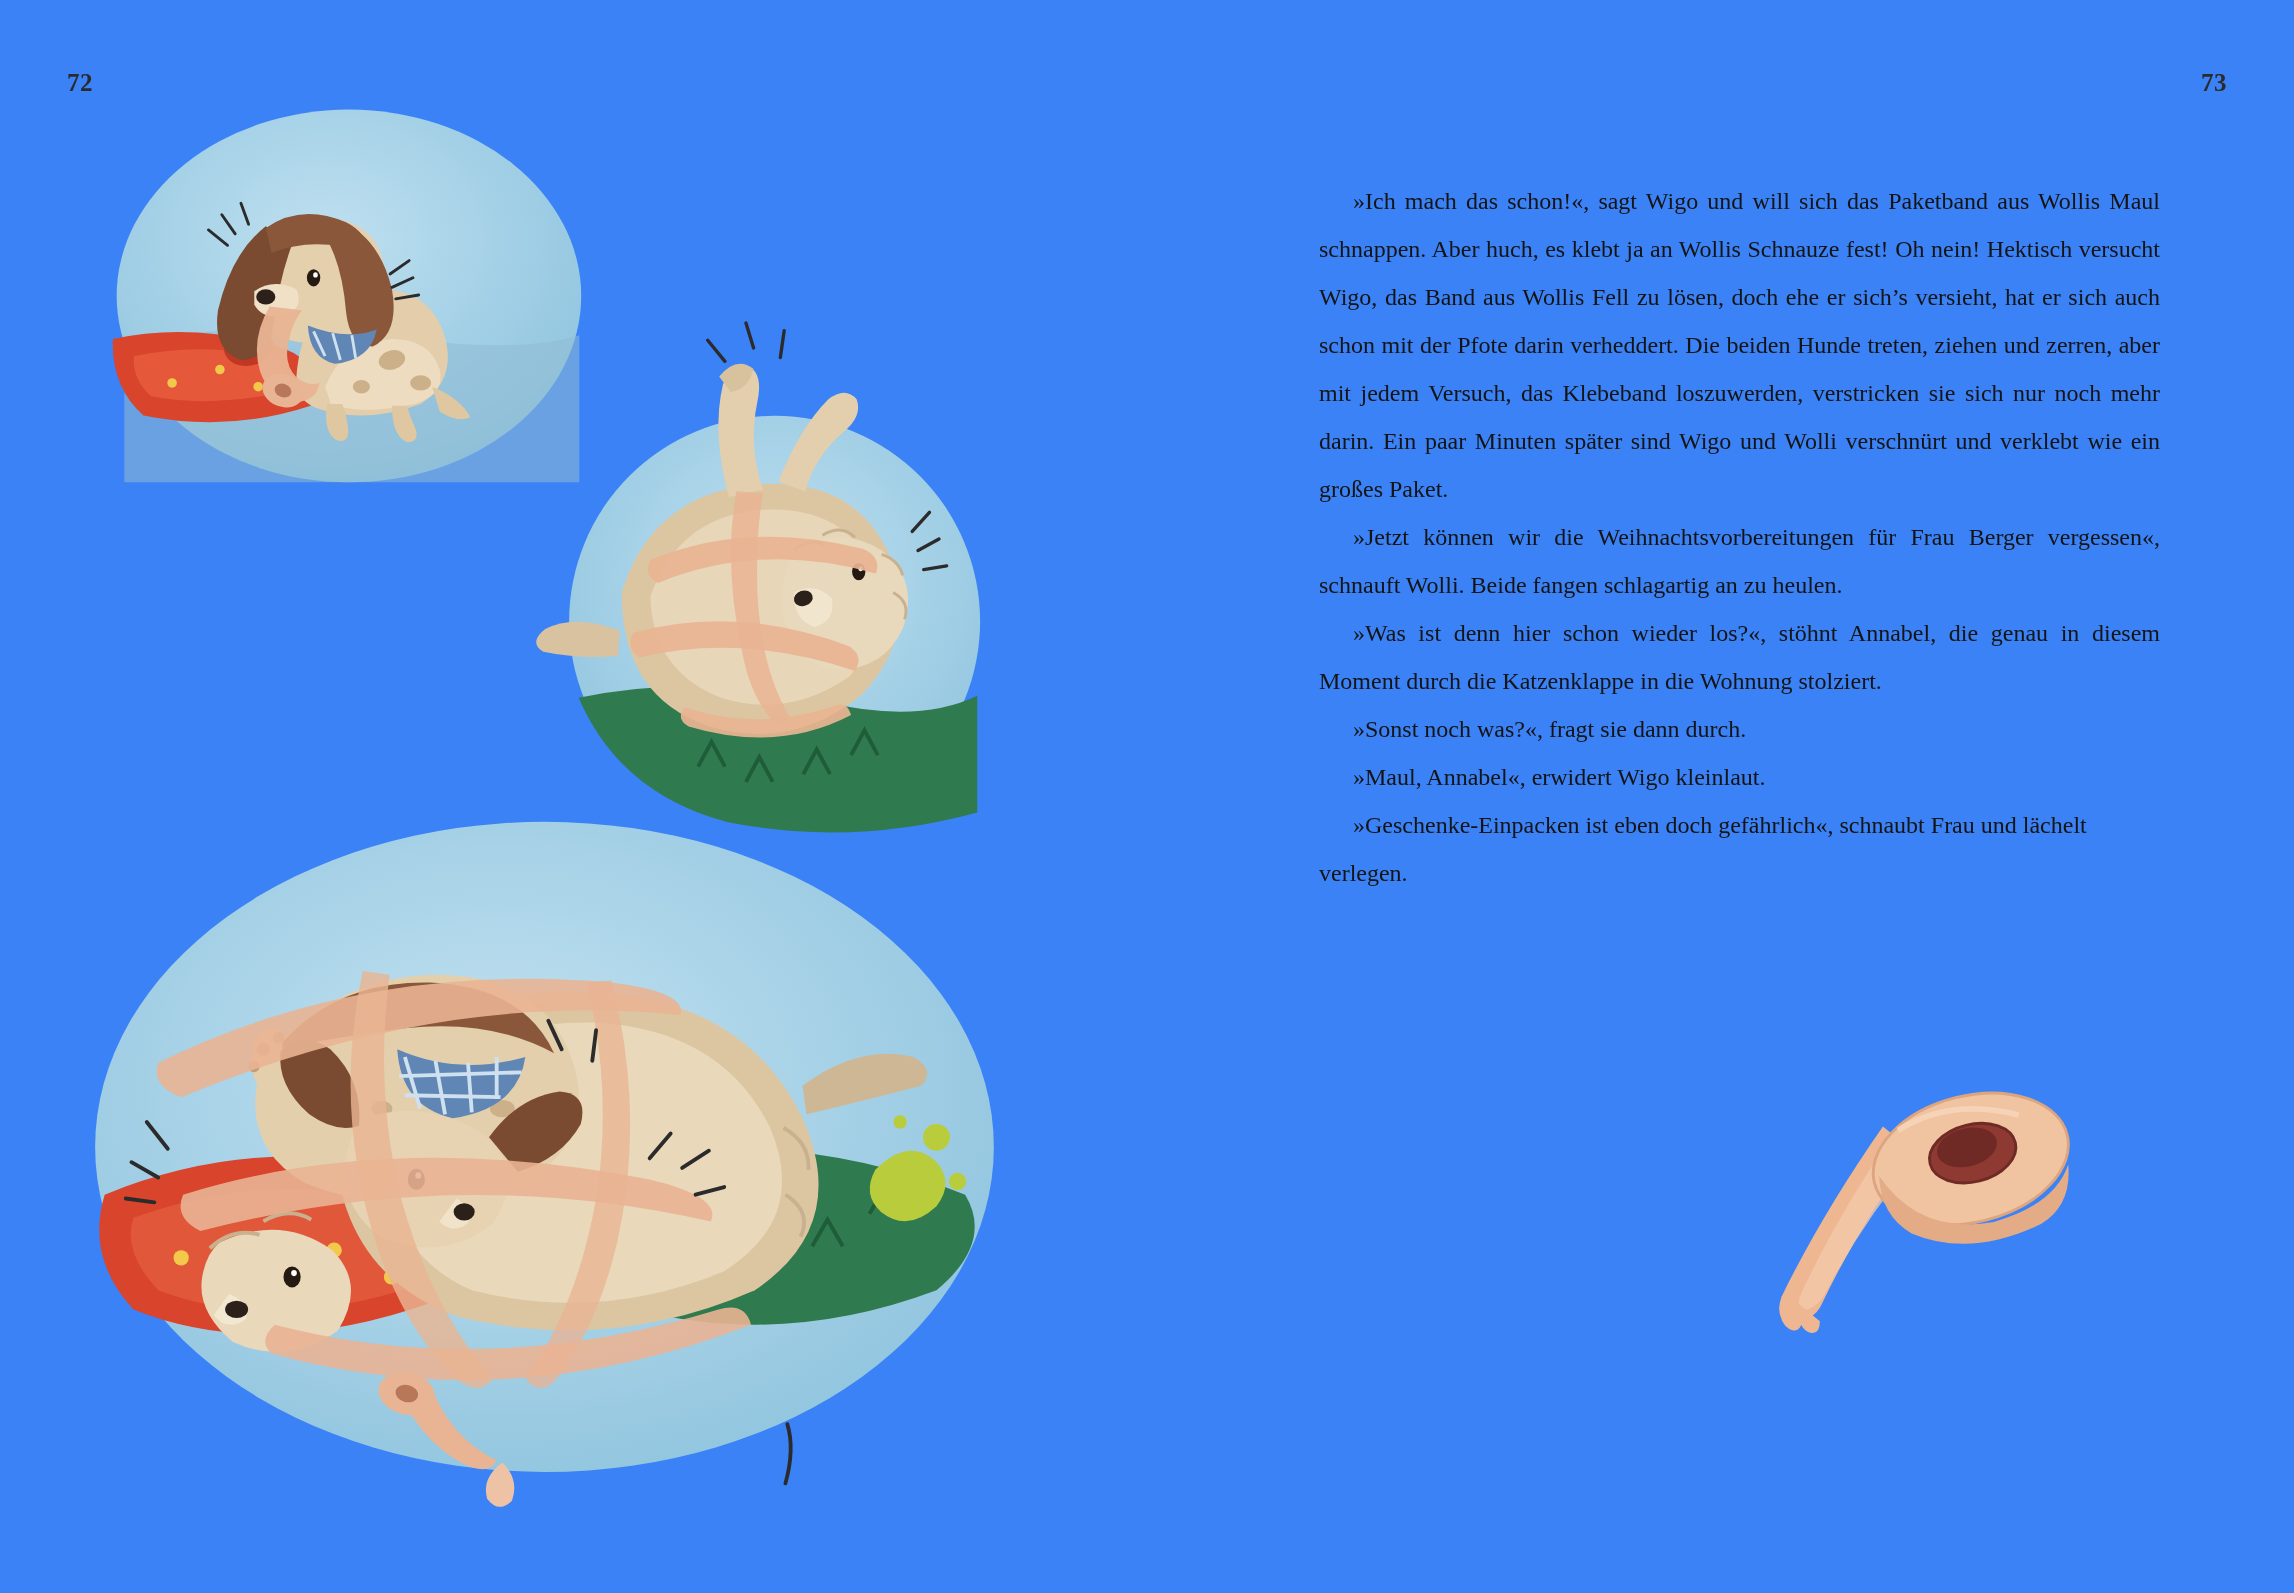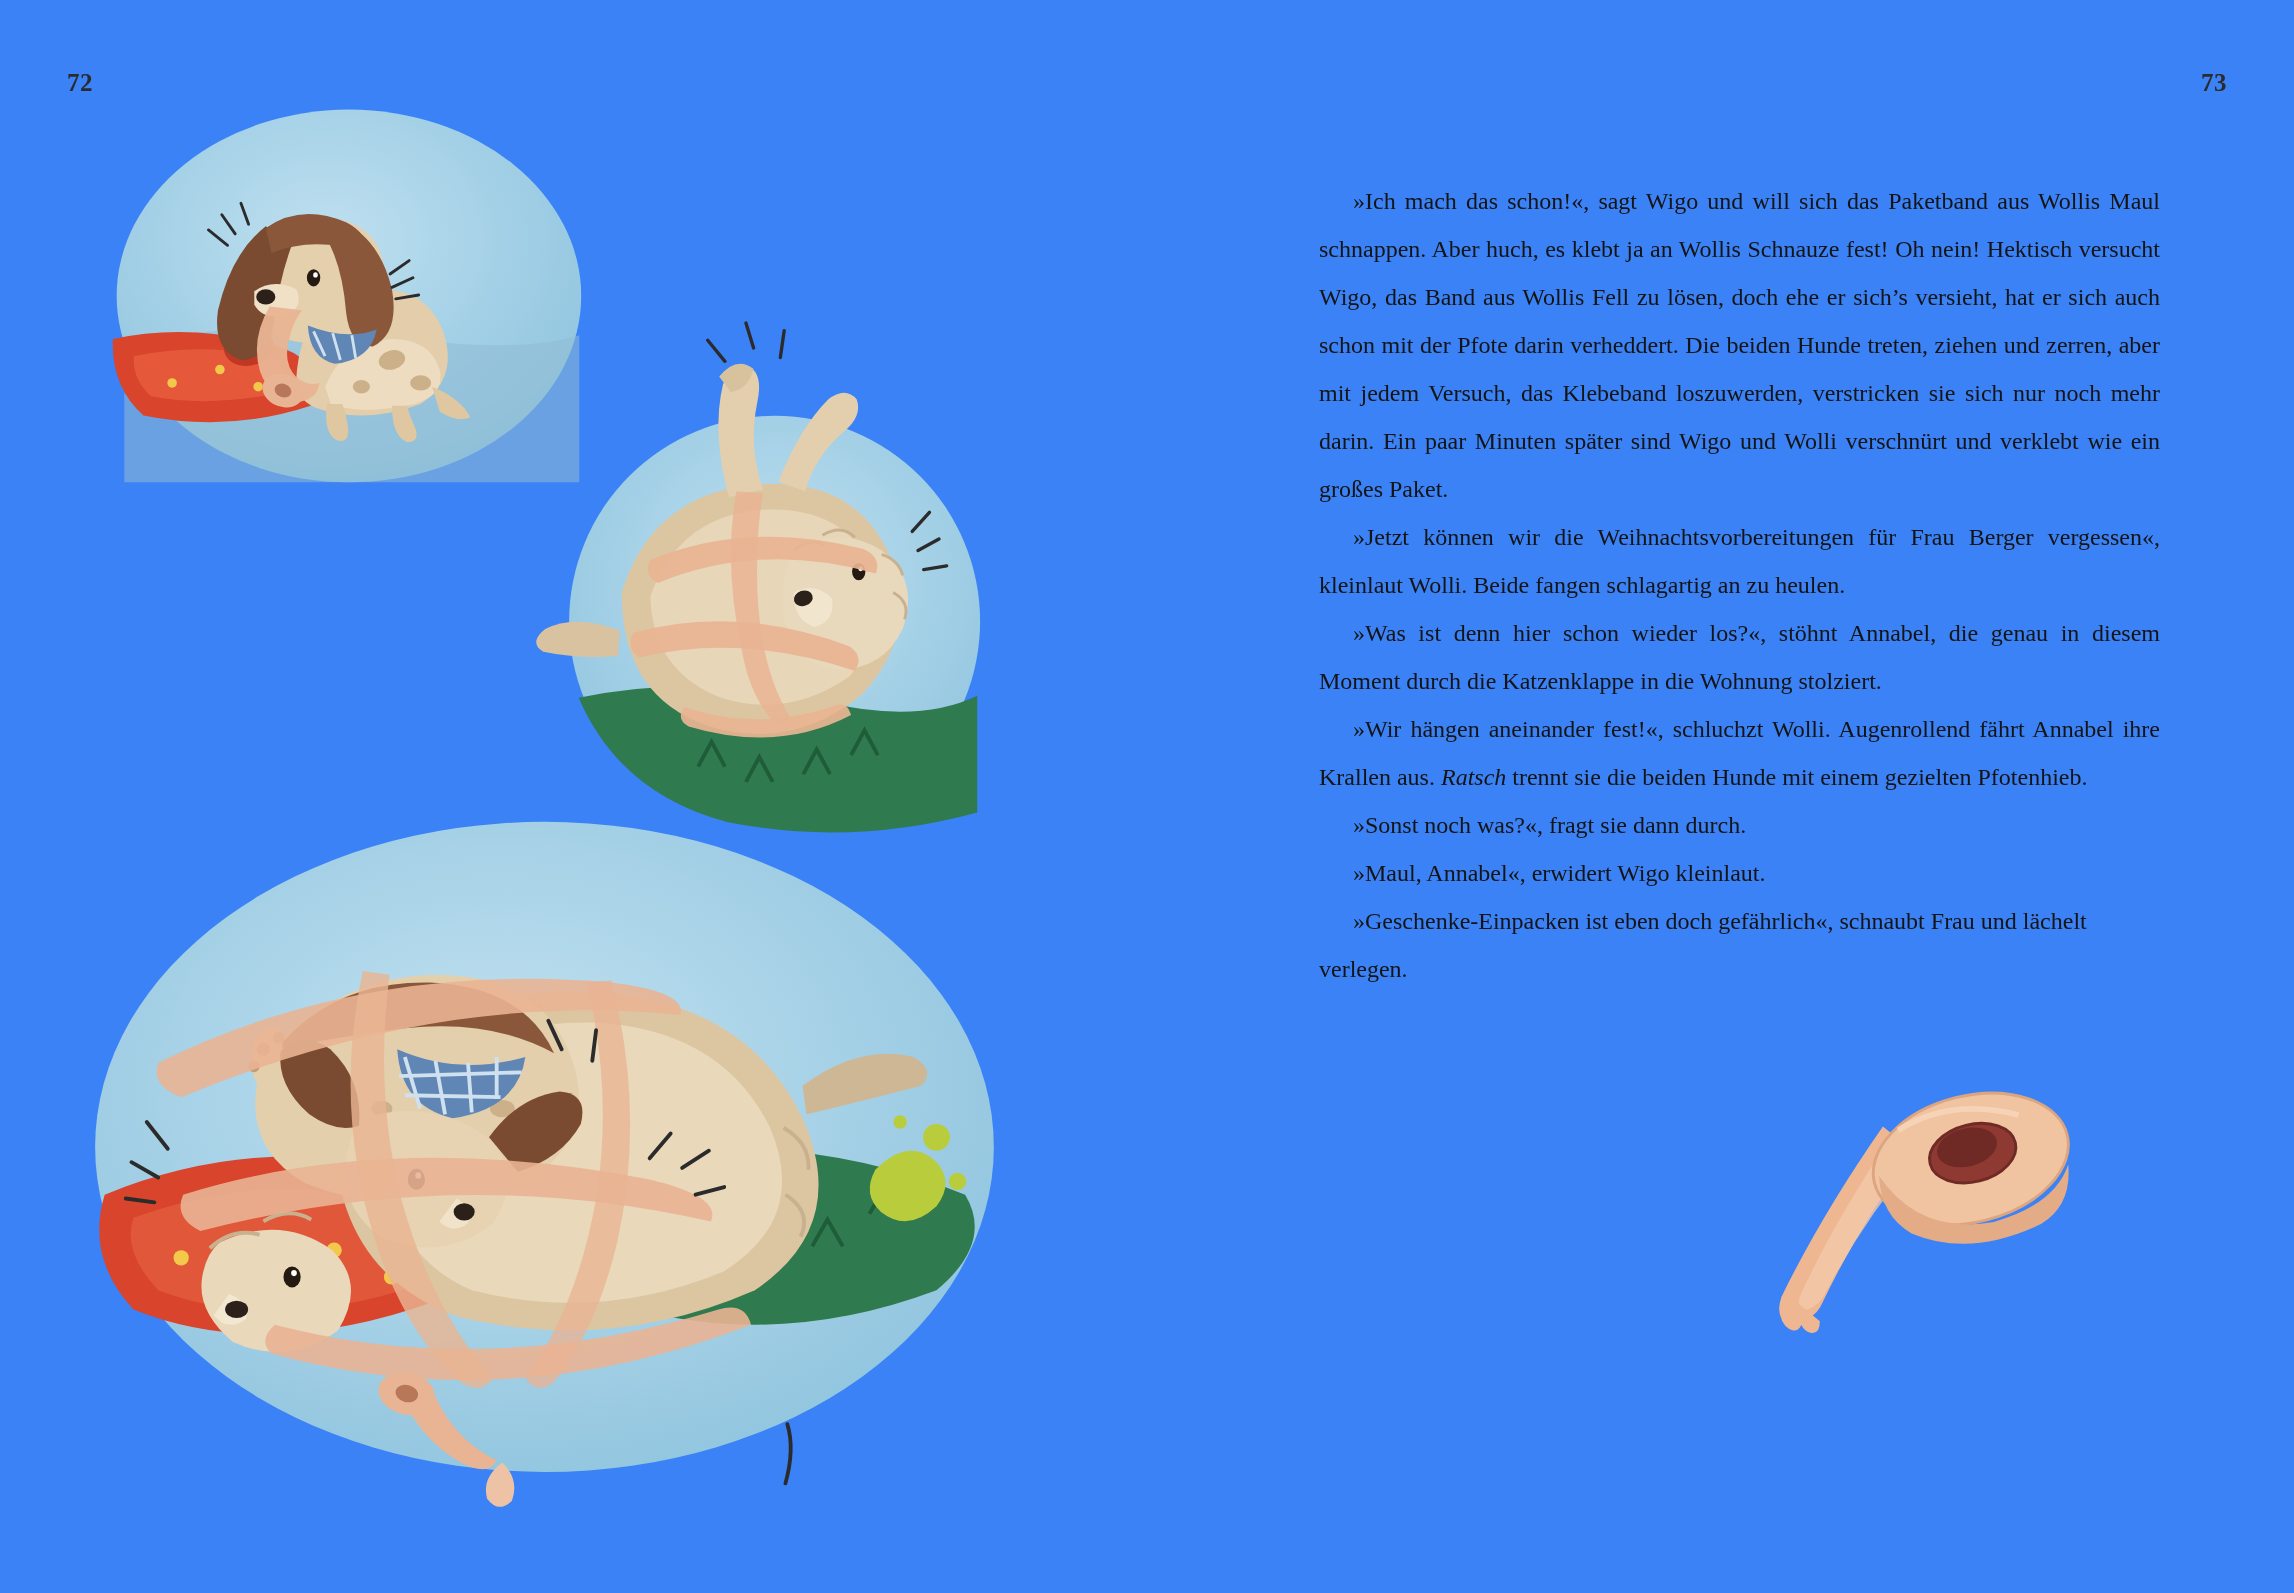--- a/index.html
+++ b/index.html
@@ -235,25 +235,22 @@
     <path d="M600 382 l22 -26 M634 392 l28 -18 M648 420 l30 -8" stroke="#2b2b2b" stroke-width="4" stroke-linecap="round"></path>
     <path d="M86 402 l-28 -16 M82 428 l-30 -4 M96 372 l-22 -28" stroke="#2b2b2b" stroke-width="4" stroke-linecap="round"></path>
     <path d="M508 268 l-14 -30 M540 280 l4 -32" stroke="#2b2b2b" stroke-width="4" stroke-linecap="round"></path>
     <path d="M742 722 q10 -36 2 -62" stroke="#2b2b2b" stroke-width="4" fill="none" stroke-linecap="round"></path>
   </svg>
 
   <div class="page-number right">73</div>
 
   <div class="text-column">
     <p>»Ich mach das schon!«, sagt Wigo und will sich das Paketband aus Wollis Maul schnappen. Aber huch, es klebt ja an Wollis Schnauze fest! Oh nein! Hektisch versucht Wigo, das Band aus Wollis Fell zu lösen, doch ehe er sich’s versieht, hat er sich auch schon mit der Pfote darin verheddert. Die beiden Hunde treten, ziehen und zerren, aber mit jedem Versuch, das Klebeband loszuwerden, verstricken sie sich nur noch mehr darin. Ein paar Minuten später sind Wigo und Wolli verschnürt und verklebt wie ein großes Paket.</p>
-    <p>»Jetzt können wir die Weihnachtsvorbereitungen für Frau Berger vergessen«, kleinlaut Wolli. Beide fangen schlagartig an zu heulen.</p>
+    <p>»Jetzt können wir die Weihnachtsvorbereitungen für Frau Berger vergessen«, schnauft Wolli. Beide fangen schlagartig an zu heulen.</p>
     <p>»Was ist denn hier schon wieder los?«, stöhnt Annabel, die genau in diesem Moment durch die Katzenklappe in die Wohnung stolziert.</p>
-    <p>
-      <span>»Wir hängen aneinander fest!«, schluchzt Wolli. Augenrollend fährt Annabel ihre Krallen aus. </span><em>Ratsch</em><span> trennt sie die beiden Hunde mit einem gezielten Pfotenhieb.</span>
-    </p>
     <p>»Sonst noch was?«, fragt sie dann durch.</p>
     <p>»Maul, Annabel«, erwidert Wigo kleinlaut.</p>
     <p class="ragged">»Geschenke-Einpacken ist eben doch gefährlich«, schnaubt Frau und lächelt verlegen.</p>
   </div>
 
   <svg class="tape-roll" width="354" height="277" viewBox="0 0 370 290">
 
     <path d="M120 58 Q56 150 14 236 Q6 258 22 264 Q48 262 56 244 Q96 160 152 84 Z" fill="#eeb792"></path>
     <path d="M128 70 Q70 156 34 234 Q28 248 40 250 Q54 246 60 232 Q100 156 154 92 Z" fill="#f3c8a9" opacity="0.8"></path>
     <path d="M14 236 q-6 26 8 34 q10 6 14 -8 M32 244 q-2 26 12 30 q10 2 10 -12" fill="#eeb792"></path>

